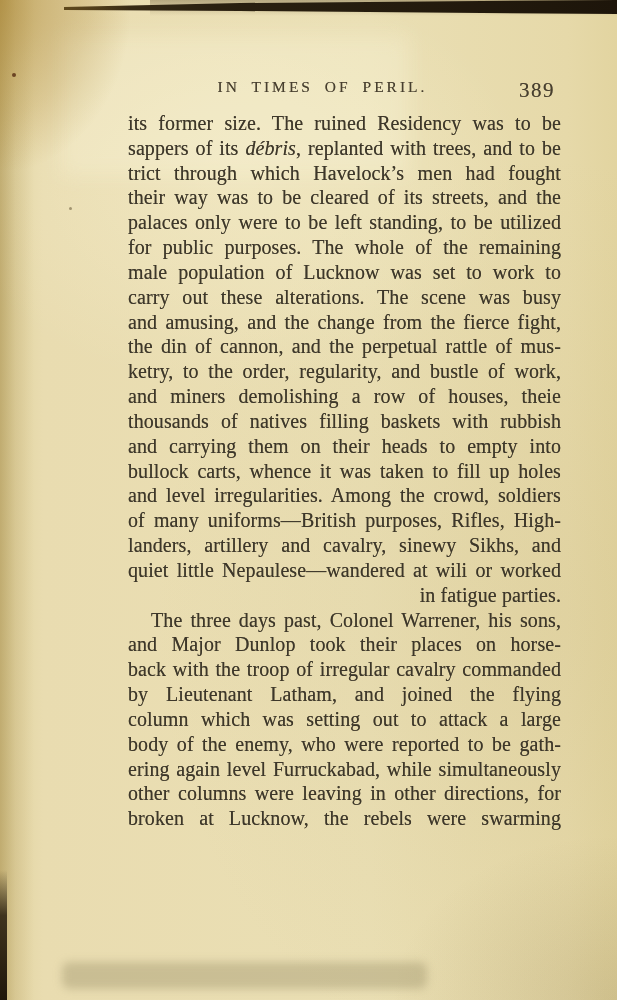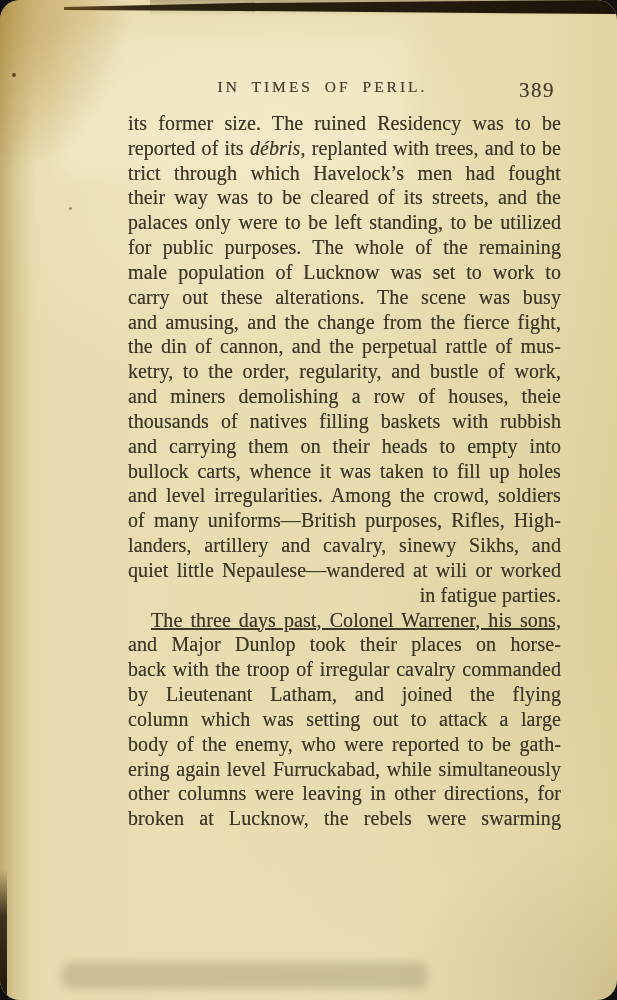--- a/index.html
+++ b/index.html
@@ -8,21 +8,20 @@
     width: 617px;
     height: 1000px;
     overflow: hidden;
     background:
       radial-gradient(ellipse 420px 300px at 38% 18%, rgba(255,250,224,0.30), transparent 70%),
       radial-gradient(ellipse 520px 620px at 88% 62%, rgba(185,165,105,0.14), transparent 75%),
       radial-gradient(ellipse 300px 220px at 100% 100%, rgba(120,100,50,0.18), transparent 75%),
       linear-gradient(90deg, #e0d29d 0, #e9dcb0 7%, #eadfb4 60%, #e6d9a9 92%, #e2d4a0 100%),
       #e8dcae;
     font-family: "Liberation Serif", "DejaVu Serif", serif;
-    border-radius: 20px;
   }
   
   .top-band {
     position: absolute; top: 0; left: 0; width: 617px; height: 16px;
     background: linear-gradient(90deg, #4a3a1c 0%, #2a2010 35%, #1d150a 100%);
     clip-path: polygon(64px 7px, 240px 3px, 617px 0px, 617px 14px, 240px 11px, 64px 10px);
   }
   .top-band-haze {
     position: absolute; top: 0; left: 150px; right: 0; height: 20px;
     background: linear-gradient(180deg, rgba(90,70,35,0.35), transparent 80%);
@@ -75,21 +74,21 @@
   }
   .body-text {
     position: absolute; left: 84px; top: 111px; width: 477px;
     color: #3d372a;
     font-size: 20px; line-height: 24.83px;
     letter-spacing: 0.1px;
     text-shadow: 0 0 0.5px rgba(55,48,32,0.6);
   }
   .line { text-align: right; white-space: normal; }
   .line.justify { text-align: justify; text-align-last: justify; margin-left: 44px; }
-  .line.indent { text-indent: 23px; text-decoration: underline; }
+  .line.indent { text-indent: 23px; }
   .italic { font-style: italic; }
 </style>
 </head>
 <body>
 
 <div class="page">
   <div class="light-patch"></div>
   <div class="top-band-haze"></div>
   <div class="top-band"></div>
   <div class="left-shade"></div>
@@ -99,21 +98,21 @@
   <div class="ink-speck"></div>
   <div class="margin-dot"></div>
 
   <div class="header-row">
     <span class="running-title">IN TIMES OF PERIL.</span>
     <span class="page-number">389</span>
   </div>
 
   <div class="body-text" id="body-text">
       <div class="line justify"><span>its former size. The ruined Residency was to be</span></div>
-      <div class="line justify"><span>reported of its </span><span class="italic">débris</span><span>, replanted with trees, and to be</span></div>
+      <div class="line justify"><span>sappers of its </span><span class="italic">débris</span><span>, replanted with trees, and to be</span></div>
       <div class="line justify"><span>trict through which Havelock’s men had fought</span></div>
       <div class="line justify"><span>their way was to be cleared of its streets, and the</span></div>
       <div class="line justify"><span>palaces only were to be left standing, to be utilized</span></div>
       <div class="line justify"><span>for public purposes. The whole of the remaining</span></div>
       <div class="line justify"><span>male population of Lucknow was set to work to</span></div>
       <div class="line justify"><span>carry out these alterations. The scene was busy</span></div>
       <div class="line justify"><span>and amusing, and the change from the fierce fight,</span></div>
       <div class="line justify"><span>the din of cannon, and the perpetual rattle of mus-</span></div>
       <div class="line justify"><span>ketry, to the order, regularity, and bustle of work,</span></div>
       <div class="line justify"><span>and miners demolishing a row of houses, theie</span></div>

